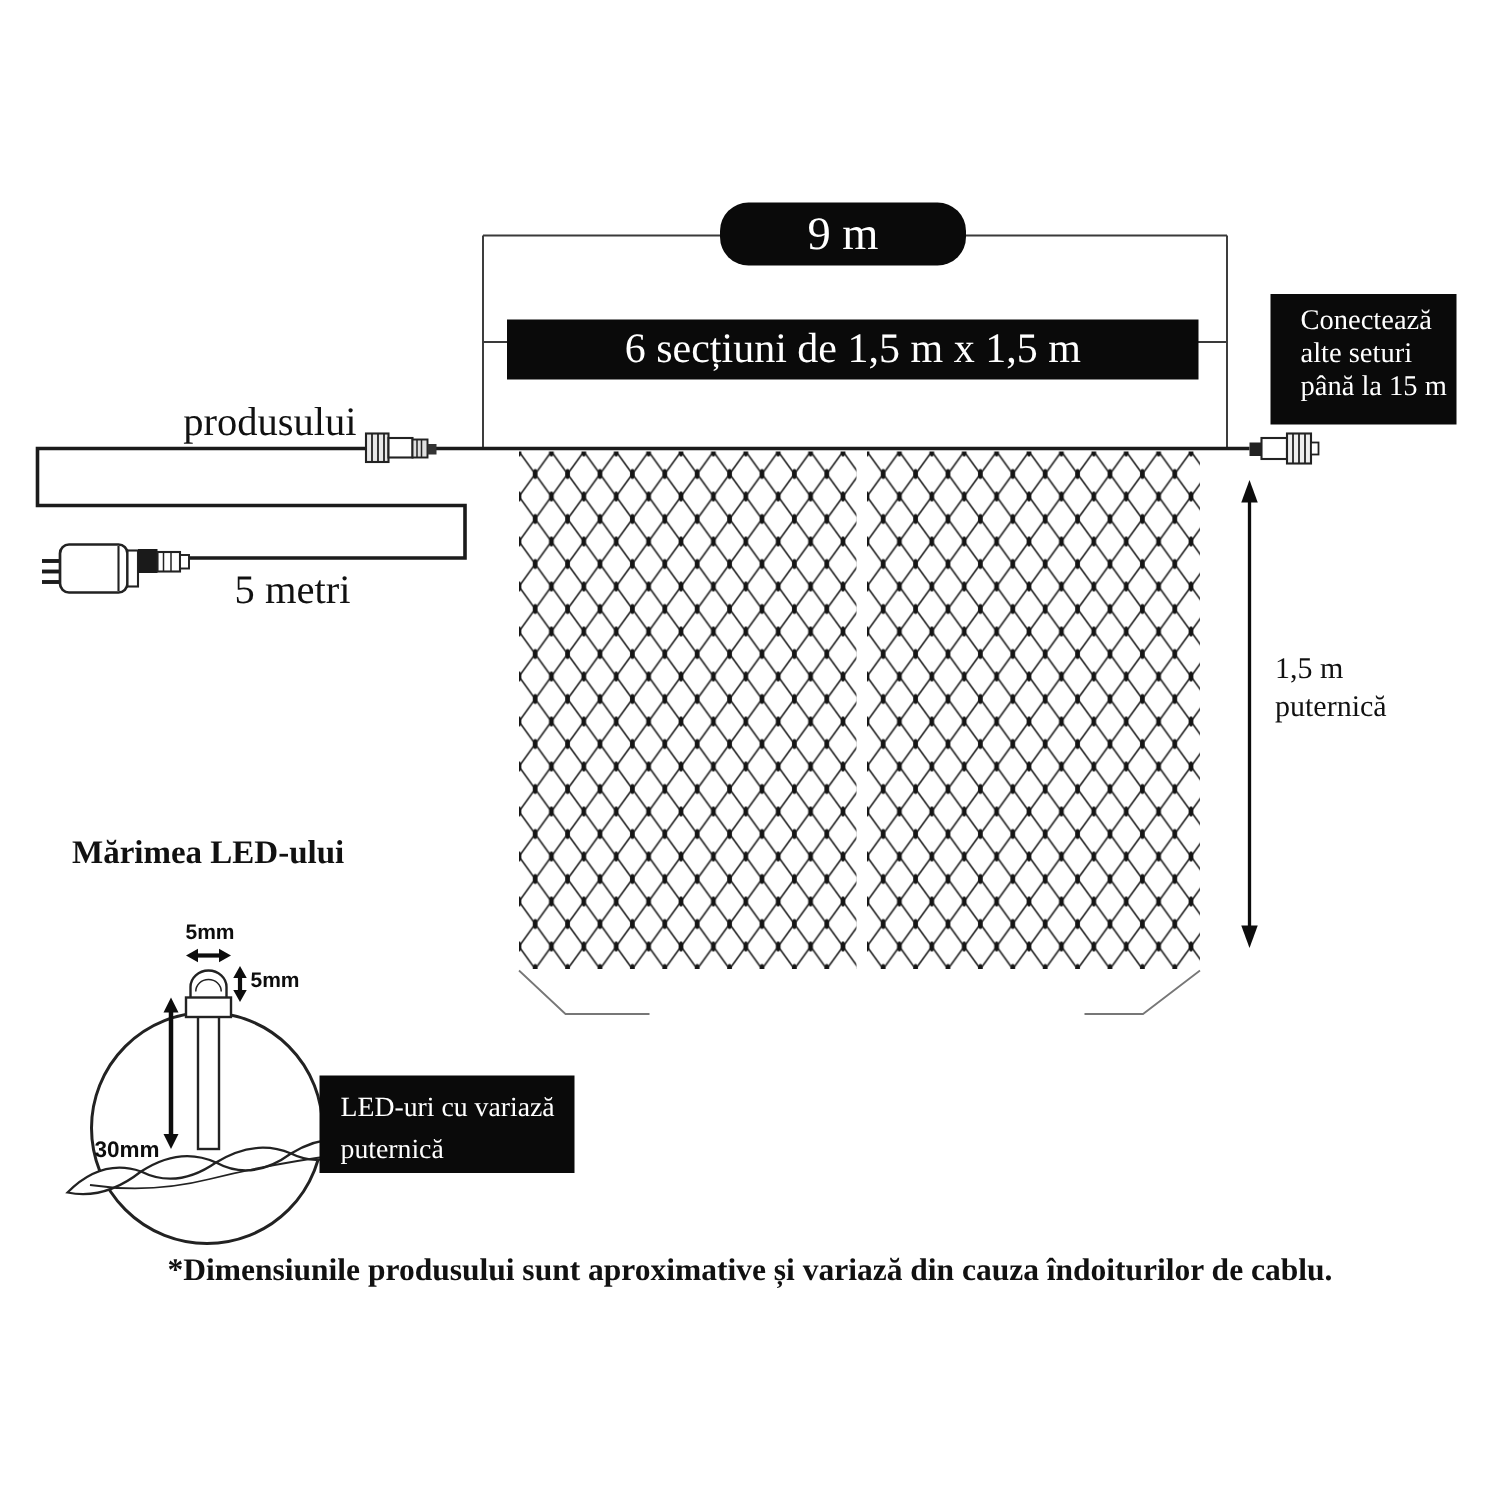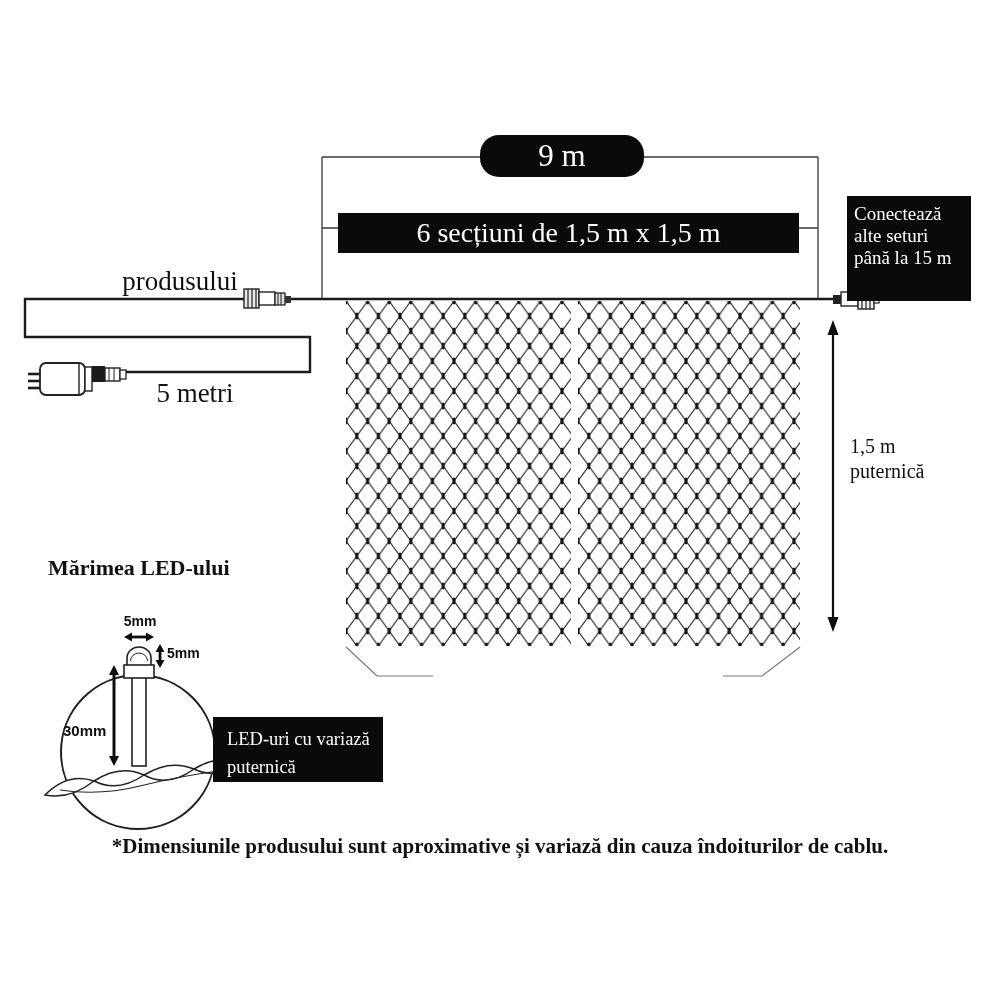--- a/index.html
+++ b/index.html
@@ -4,35 +4,35 @@
 <style>
   html,body{margin:0;padding:0;background:#ffffff;}
   #stage{position:relative;width:1000px;height:1000px;background:#ffffff;overflow:hidden;
          font-family:"Liberation Serif",serif;color:#111;}
   #lineart{position:absolute;left:0;top:0;}
   .abs{position:absolute;}
   .blackbox{position:absolute;background:#0a0a0a;color:#ffffff;box-sizing:border-box;}
   .center{display:flex;align-items:center;justify-content:center;}
   .box-9m{left:480px;top:135px;width:164px;height:42px;font-size:31px;border-radius:19px;}
   .box-sections{left:338px;top:213px;width:461px;height:40px;font-size:28px;}
-  .box-connect{left:847px;top:196px;width:124px;height:105px;font-size:19px;
-               padding:7px 0 0 7px;line-height:22px;}
+  .box-connect{left:847px;top:196px;width:124px;height:87px;font-size:19px;
+               padding:7px 0 0 20px;line-height:22px;}
   .box-ledcallout{left:213px;top:717px;width:170px;height:65px;font-size:18.5px;
                padding:8px 0 0 14px;line-height:28px;}
   .box-total{left:433px;top:657px;width:290px;height:42px;display:flex;align-items:center;}
   .box-total .lbl{font-size:26px;margin-left:13px;}
   .box-total .val{font-size:33px;margin-left:auto;margin-right:30px;}
   .lbl-prelungitor{left:110px;top:266px;width:140px;text-align:center;font-size:27px;}
   .lbl-5metri{left:140px;top:378px;width:110px;text-align:center;font-size:27px;}
   .lbl-height{left:850px;top:434px;font-size:20px;line-height:25px;}
   .lbl-ledtitle{left:48px;top:555px;font-size:22px;font-weight:bold;}
   .mm{font-family:"Liberation Sans",sans-serif;font-weight:bold;color:#0d0d0d;}
   .lbl-5mm-top{left:119px;top:613px;width:42px;text-align:center;font-size:14px;}
   .lbl-5mm-right{left:167px;top:645px;font-size:14px;}
-  .lbl-30mm{left:63px;top:722px;font-size:15px;}
+  .lbl-30mm{left:63px;top:758px;font-size:15px;}
   .footnote{left:0;top:834px;width:1000px;text-align:center;font-size:21px;font-weight:bold;}
 </style>
 </head>
 <body>
 
 <div id="stage">
 
   <svg id="lineart" width="1000" height="1000" viewBox="0 0 1000 1000">
     <defs>
       <pattern id="meshL" patternUnits="userSpaceOnUse" x="346" y="301" width="21.6" height="30">

